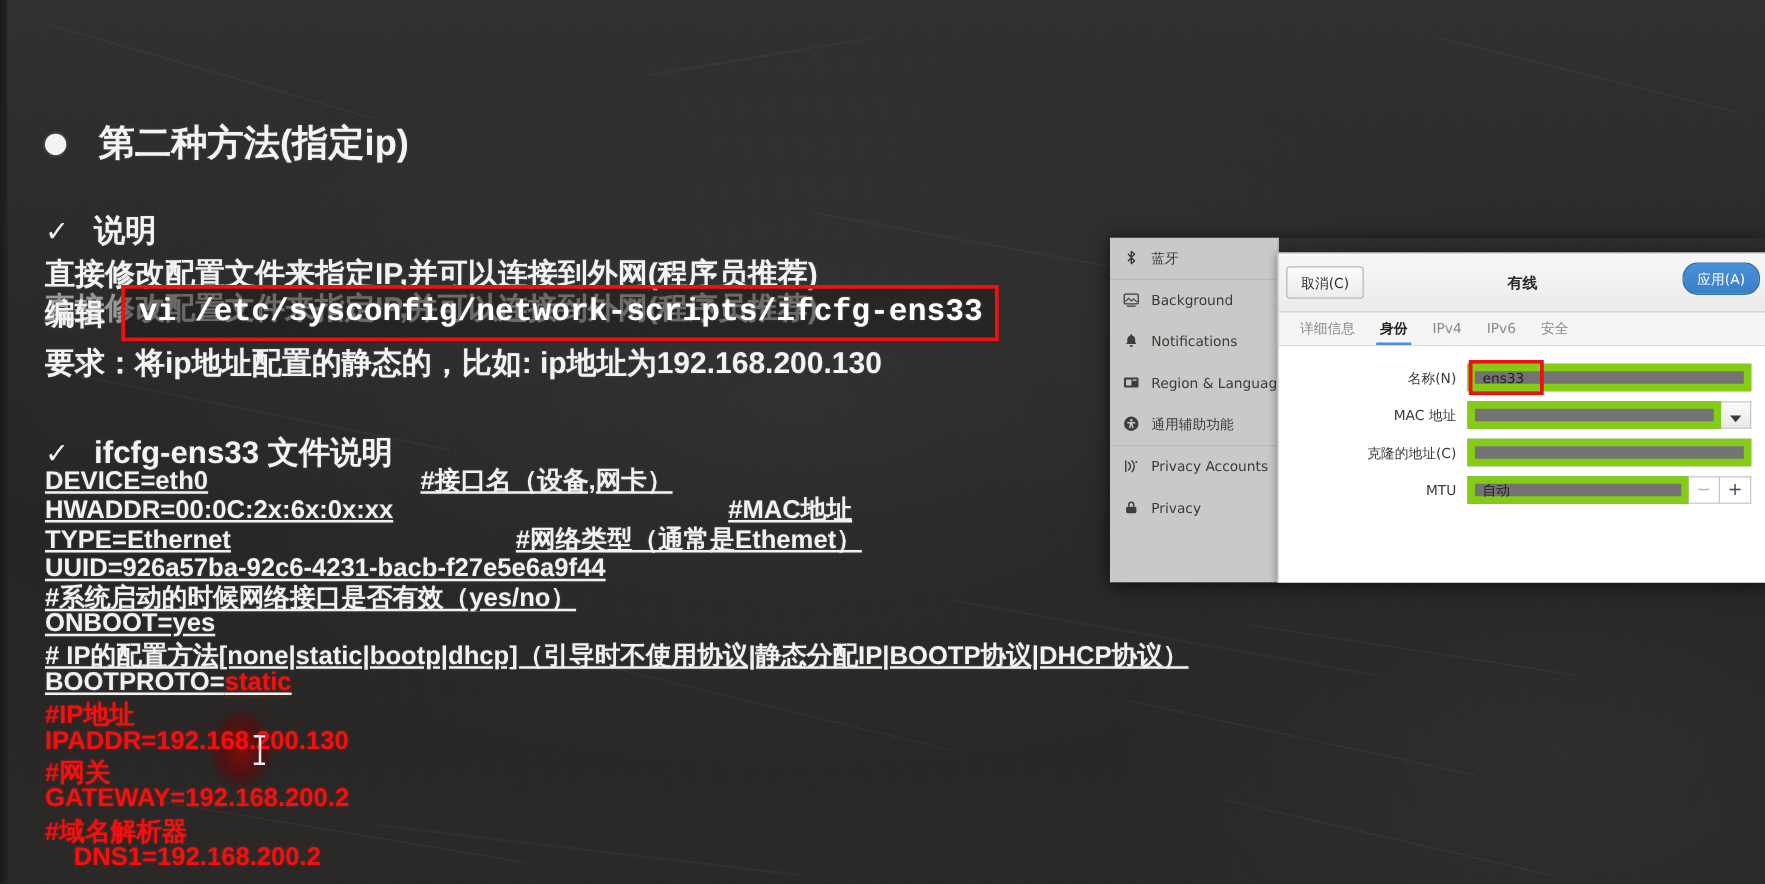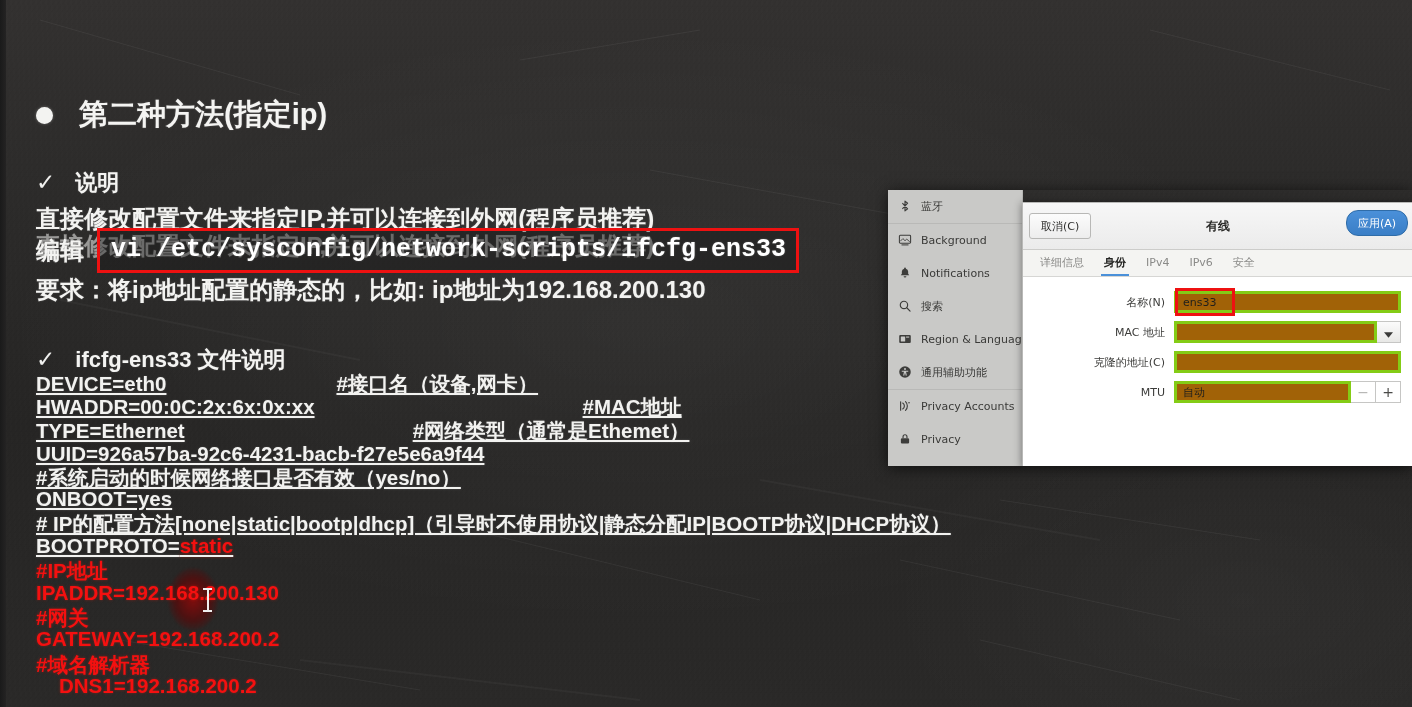--- a/index.html
+++ b/index.html
@@ -91,21 +91,21 @@
     z-index: 4;
   }
   .check-mark {
     color: #f0f0ee;
     font-size: 23px;
     font-weight: normal;
     line-height: 1;
   }
   .check-text {
     color: #f4f4f2;
-    font-size: 22px;
+    font-size: 25px;
     font-weight: bold;
     text-shadow: 0 0 2px rgba(255,255,255,0.18);
   }
   .desc-line {
     position: absolute;
     left: 36px;
     color: #f3f3f1;
     font-size: 24px;
     font-weight: bold;
     white-space: nowrap;
@@ -327,22 +327,22 @@
     width: 142px;
     text-align: right;
     padding-right: 9px;
     font-size: 11px;
     color: #3b3b39;
     white-space: nowrap;
   }
   .form-input {
     flex: 1;
     height: 22px;
-    border: 3px solid #84cc16;
-    background: #a16207;
+    border: 6px solid #84cc16;
+    background: #737373;
     display: flex;
     align-items: center;
     padding-left: 6px;
     font-size: 11px;
     color: #1f1f1d;
     box-sizing: border-box;
   }
   .input-wrap { flex: 1; display: flex; align-items: stretch; position: relative; }
   .dropdown-btn {
     width: 23px;
@@ -486,29 +486,20 @@
       <div class="side-item">
         <span class="side-ico">
           <svg width="14" height="14" viewBox="0 0 16 16" fill="#3d3d3b">
             <path d="M8 1.6 a1 1 0 0 1 1 1 v0.4 a3.6 3.6 0 0 1 2.6 3.4 v2.4 l1.2 1.8 H3.2 L4.4 8.8 V6.4 A3.6 3.6 0 0 1 7 3 V2.6 a1 1 0 0 1 1-1z"></path>
             <path d="M6.4 11.6 h3.2 a1.6 1.6 0 0 1-3.2 0z"></path>
           </svg>
         </span>
         <span class="side-label">Notifications</span>
       </div>
 
-      <div class="side-item">
-        <span class="side-ico">
-          <svg width="14" height="14" viewBox="0 0 16 16" fill="none" stroke="#3d3d3b" stroke-width="1.3" stroke-linecap="round">
-            <circle cx="6.8" cy="6.8" r="4.2"></circle>
-              <path d="M10 10 L13.8 13.8"></path>
-          </svg>
-        </span>
-        <span class="side-label">搜索</span>
-      </div>
 
       <div class="side-item">
         <span class="side-ico">
           <svg width="14" height="14" viewBox="0 0 16 16" fill="#3d3d3b">
             <rect x="1.4" y="3.4" width="13.2" height="9.2" rx="1.2"></rect>
             <rect x="3.2" y="5.2" width="5" height="5.6" rx="0.6" fill="#c9c9c7"></rect>
             <rect x="9.2" y="5.2" width="3.6" height="1.2" fill="#c9c9c7"></rect>
           </svg>
         </span>
         <span class="side-label">Region &amp; Language</span>

